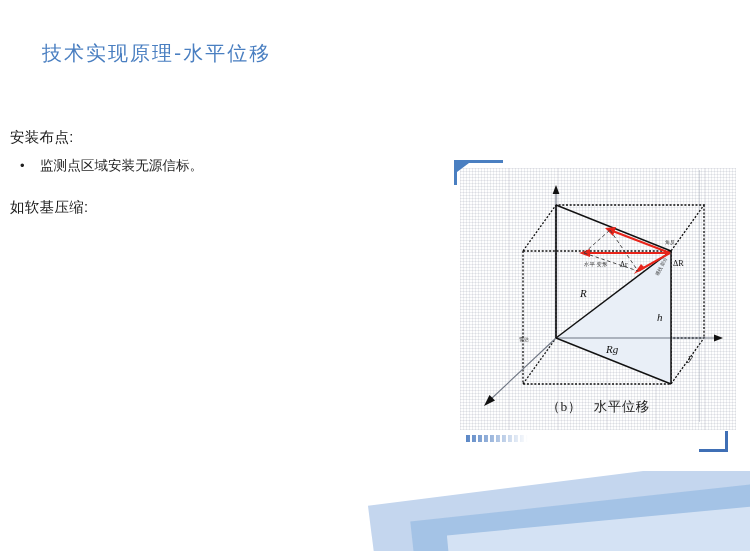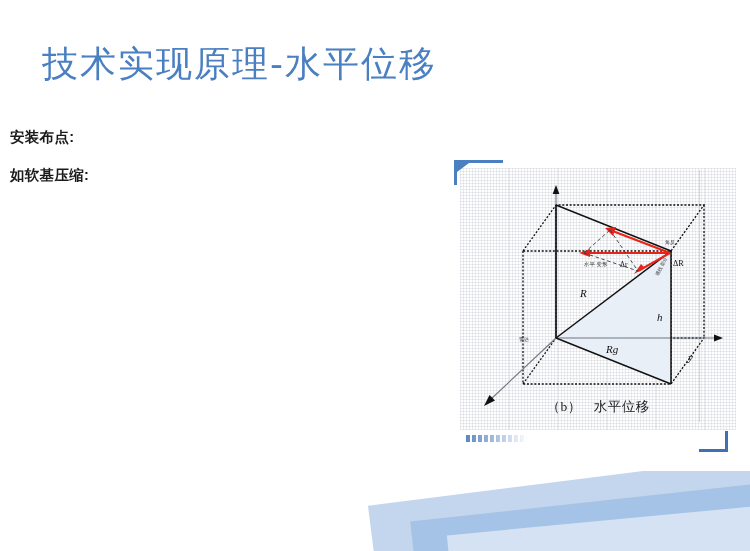--- a/index.html
+++ b/index.html
@@ -12,36 +12,36 @@
   }
   .slide{
     position:absolute;inset:0;
     background:#ffffff;
     overflow:hidden;
   }
   
   .title{
     position:absolute;
     left:42px;top:40px;
-    font-size:36px;
+    font-size:20px;
     font-weight:400;
     letter-spacing:2px;
     color:#4a7fc1;
     white-space:nowrap;
     font-family:"DejaVu Sans","Liberation Sans",sans-serif;
   }
   
   .body-col{
     position:absolute;
     left:10px;top:128px;
     width:452px;
   }
   .sec-head{
     font-size:14.5px;
-    font-weight:bold;
+    font-weight:normal;
     color:#1a1a1a;
     margin:0 0 6px 0;
     letter-spacing:.3px;
   }
   .sec-head.second{margin-top:19px;}
   ul.bullets{
     list-style:none;
     margin:0;padding:0;
   }
   ul.bullets li{
@@ -184,20 +184,23 @@
 </head>
 <body>
 
 <div class="slide">
 
   <div class="title">技术实现原理-水平位移</div>
 
   <div class="body-col">
 
     <div class="sec-head">安装布点:</div>
+    <ul class="bullets">
+      <li>监测点区域安装无源信标。</li>
+    </ul>
 
     <div class="sec-head second">如软基压缩:</div>
   </div>
 
   <div class="figure-wrap">
     <div class="fig-surface">
       <div class="scan-grid"></div>
       <div class="page-edge"></div>
 
       <svg class="diagram" width="276" height="262" viewBox="0 0 276 262">

